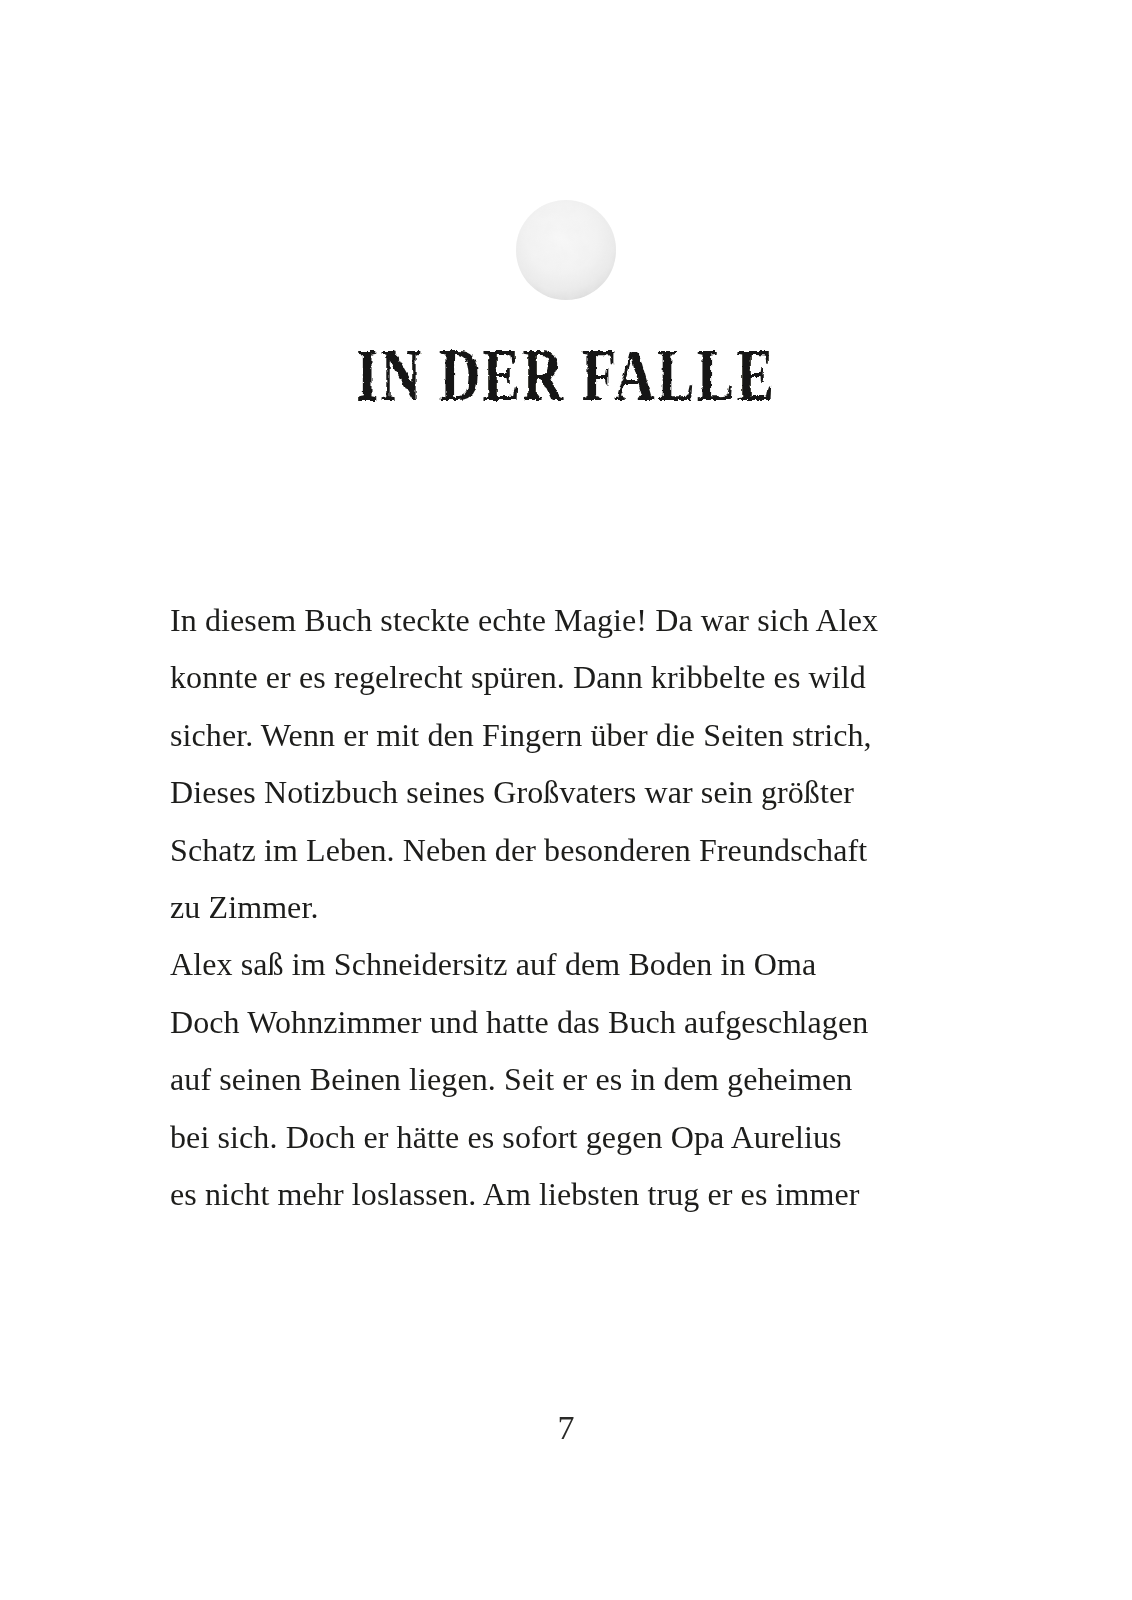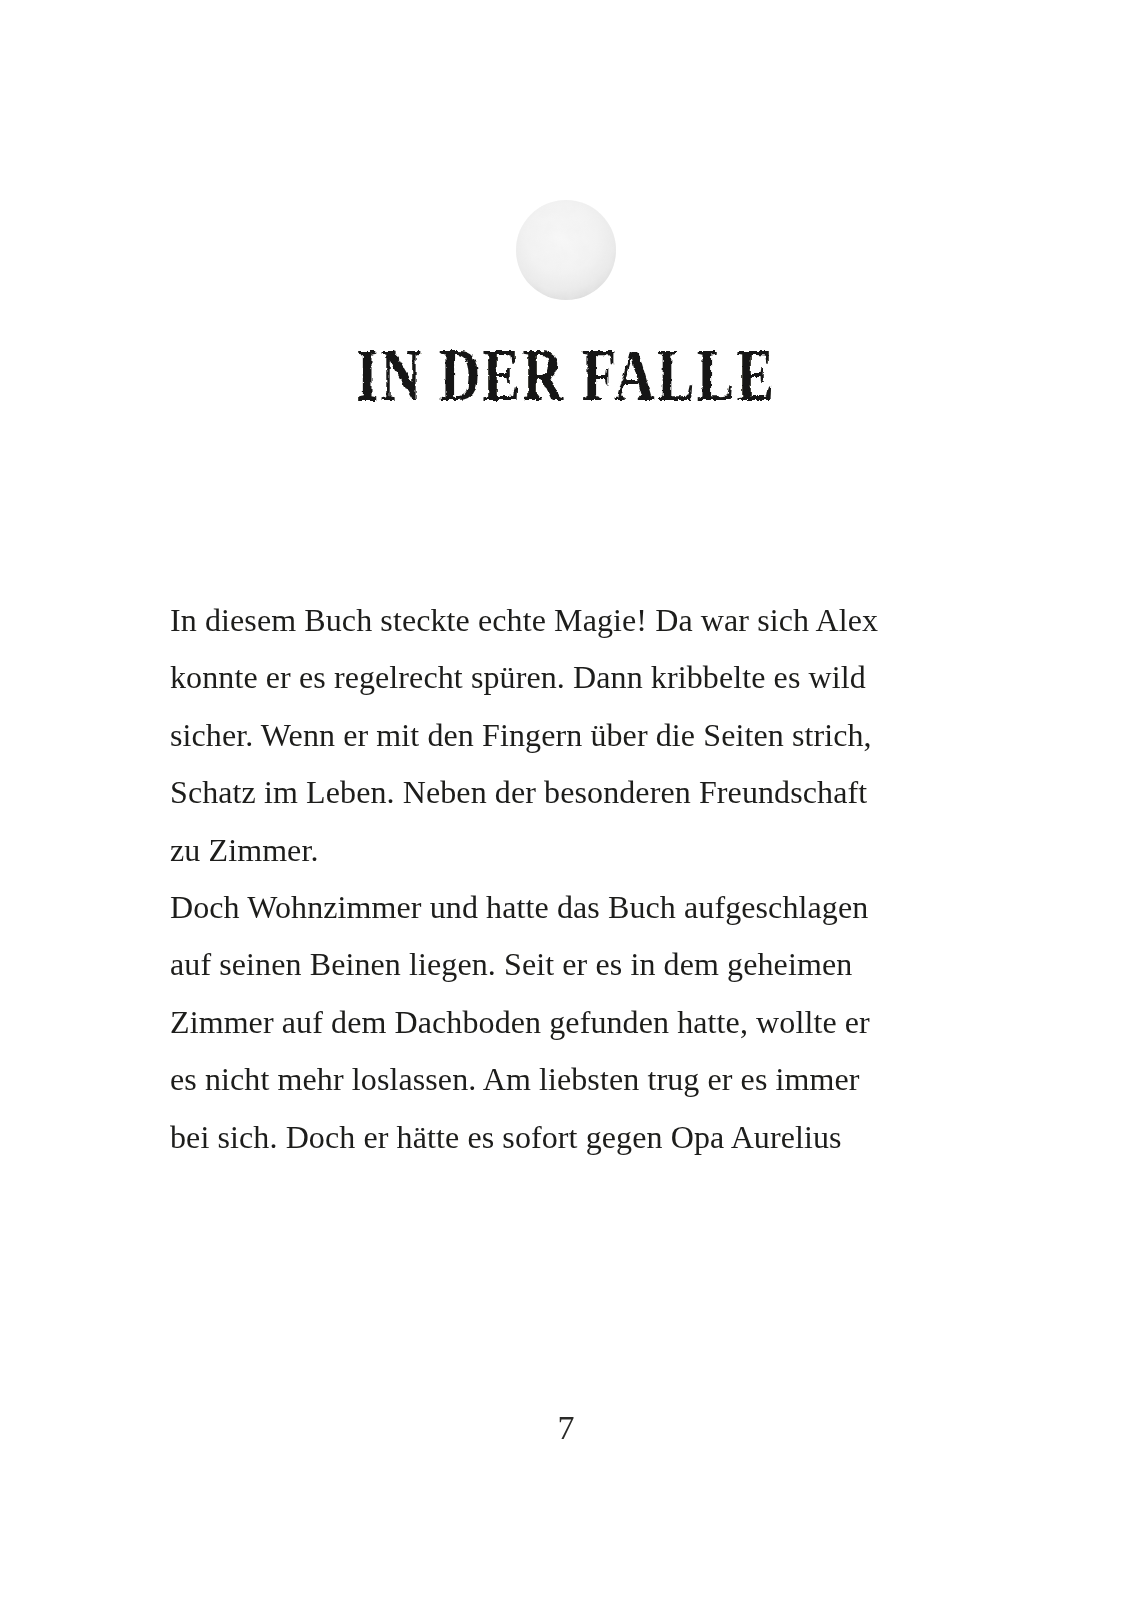--- a/index.html
+++ b/index.html
@@ -133,27 +133,28 @@
     <span class="title-text">IN DER FALLE</span>
   </div>
 
   <div class="body-text">
     <p>
       <span class="text-line">In diesem Buch steckte echte Magie! Da war sich Alex</span>
       <span class="text-line">konnte er es regelrecht spüren. Dann kribbelte es wild</span>
       <span class="text-line">sicher. Wenn er mit den Fingern über die Seiten strich,</span>
     </p>
     <p>
+      <span class="text-line">Dieses Notizbuch seines Großvaters war sein größter</span>
       <span class="text-line">Schatz im Leben. Neben der besonderen Freundschaft</span>
       <span class="text-line">zu Zimmer.</span>
     </p>
     <p>
+      <span class="text-line">Alex saß im Schneidersitz auf dem Boden in Oma</span>
       <span class="text-line">Doch Wohnzimmer und hatte das Buch aufgeschlagen</span>
       <span class="text-line">auf seinen Beinen liegen. Seit er es in dem geheimen</span>
-      <span class="text-line">Zimmer auf dem Dachboden gefunden hatte, wollte er</span>
+      <span class="text-line">bei sich. Doch er hätte es sofort gegen Opa Aurelius</span>
       <span class="text-line">es nicht mehr loslassen. Am liebsten trug er es immer</span>
-      <span class="text-line">bei sich. Doch er hätte es sofort gegen Opa Aurelius</span>
     </p>
   </div>
 
   <div class="page-number">7</div>
 
 </div>
 
 </body></html>

